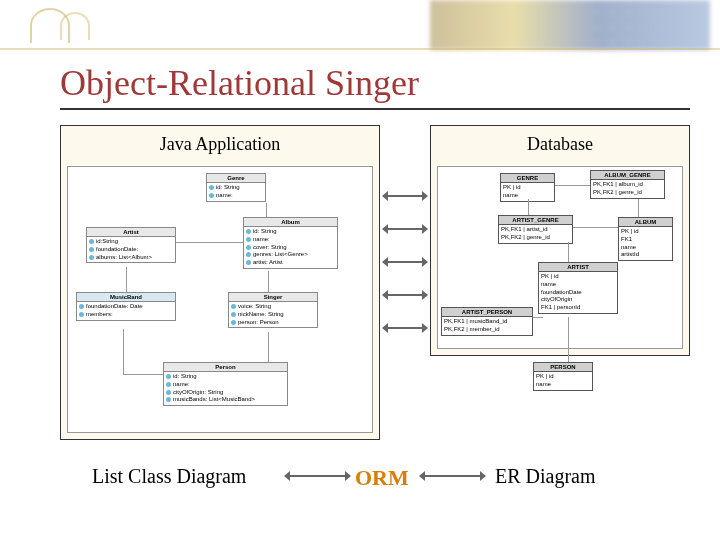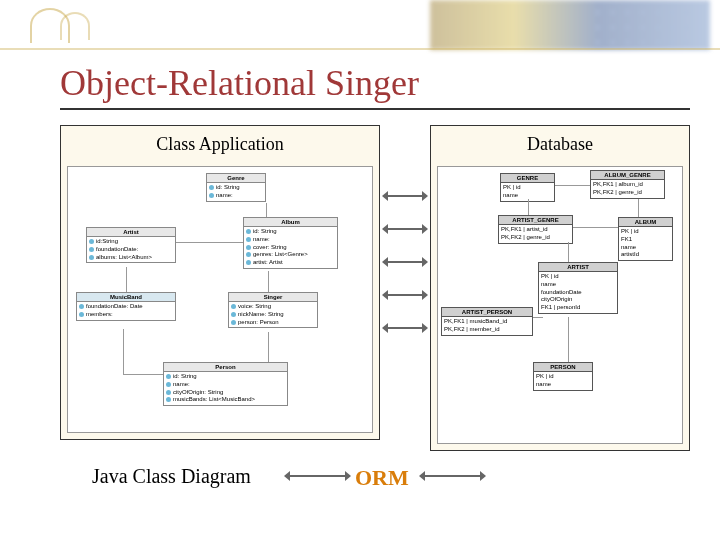--- a/index.html
+++ b/index.html
@@ -7,21 +7,21 @@
 .deco-top{position:absolute;top:0;left:0;right:0;height:50px}
 .swirl{position:absolute;left:30px;top:8px;width:40px;height:35px;border:2px solid #c9a94b;border-radius:50% 50% 0 0;border-bottom:none;opacity:.5}
 .swirl2{position:absolute;left:60px;top:12px;width:30px;height:28px;border:2px solid #c9a94b;border-radius:50% 50% 0 0;border-bottom:none;opacity:.4}
 .deco-line{position:absolute;top:48px;left:0;right:0;height:2px;background:#c9a94b;opacity:.4}
 .flowers{position:absolute;right:10px;top:0;width:280px;height:50px;background:linear-gradient(90deg,#b9a673 0%,#e0d088 30%,#7a8fb5 60%,#9db3d6 100%);opacity:.7;filter:blur(2px)}
 .flowers::before{content:"";position:absolute;right:20px;top:5px;width:100px;height:40px;background:radial-gradient(circle,#8fa8d0 20%,transparent 21%);background-size:15px 15px;opacity:.6}
 .title{position:absolute;top:62px;left:60px;font-size:36px;color:#a03838;font-family:'Times New Roman',serif}
 .title-line{position:absolute;top:108px;left:60px;right:30px;height:2px;background:#333}
 .panel{position:absolute;border:1px solid #333;background:#fdf9ec}
 .panel-left{left:60px;top:125px;width:320px;height:315px}
-.panel-right{left:430px;top:125px;width:260px;height:326px}
+.panel-right{left:430px;top:125px;width:260px;height:231px}
 .panel-title{text-align:center;font-size:18px;padding:8px 0;font-family:'Times New Roman',serif}
 .inner{position:absolute;top:40px;left:6px;right:6px;bottom:6px;background:#fff;border:1px solid #999}
 .box{position:absolute;border:1px solid #888;background:#fff;font-size:6px;font-family:Arial,sans-serif}
 .box-hdr{background:#e8e8e8;border-bottom:1px solid #888;text-align:center;font-weight:bold;padding:1px 2px}
 .box-body{padding:1px 2px;line-height:1.3}
 .dbbox{position:absolute;border:1px solid #555;background:#fff;font-size:6px;font-family:Arial,sans-serif}
 .dbbox-hdr{background:#d0d0d0;border-bottom:1px solid #555;text-align:center;font-weight:bold;padding:1px}
 .dbbox-body{padding:1px 2px;line-height:1.3}
 .link{position:absolute;background:#999;height:1px}
 .linkv{position:absolute;background:#999;width:1px}
@@ -47,21 +47,21 @@
   <div class="swirl"></div>
     <div class="swirl2"></div>
   <div class="flowers"></div>
 </div>
 <div class="deco-line"></div>
 
 <div class="title">Object-Relational Singer</div>
 <div class="title-line"></div>
 
 <div class="panel panel-left">
-  <div class="panel-title">Class Application</div>
+  <div class="panel-title">Java Application</div>
   <div class="inner">
 
     <div class="box" style="left:138px;top:6px;width:60px">
       <div class="box-hdr">Genre</div>
       <div class="box-body"><span class="icon-bullet"></span><span>id: String</span><br><span class="icon-bullet"></span><span>name:</span></div>
     </div>
 
     <div class="box" style="left:18px;top:60px;width:90px">
       <div class="box-hdr">Artist</div>
       <div class="box-body"><span class="icon-bullet"></span><span>id:String</span><br><span class="icon-bullet"></span><span>foundationDate:</span><br><span class="icon-bullet"></span><span>albums: List&lt;Album&gt;</span></div>
@@ -161,23 +161,24 @@
       <div class="ar"></div>
     </div>
   <div class="dblarrow">
       <div class="al"></div>
       <div class="bar"></div>
       <div class="ar"></div>
     </div>
 </div>
 
 <div class="footer">
-  <div class="flabel flabel-left">Java Class Diagram</div>
+  <div class="flabel flabel-left">List Class Diagram</div>
   <div class="farrow" style="left:290px;width:55px">
       <div class="al"></div>
       <div class="ar"></div>
     </div>
   <div class="flabel flabel-mid">ORM</div>
   <div class="farrow" style="left:425px;width:55px">
       <div class="al"></div>
       <div class="ar"></div>
     </div>
+  <div class="flabel flabel-right">ER Diagram</div>
 </div>
 
 </body></html>

